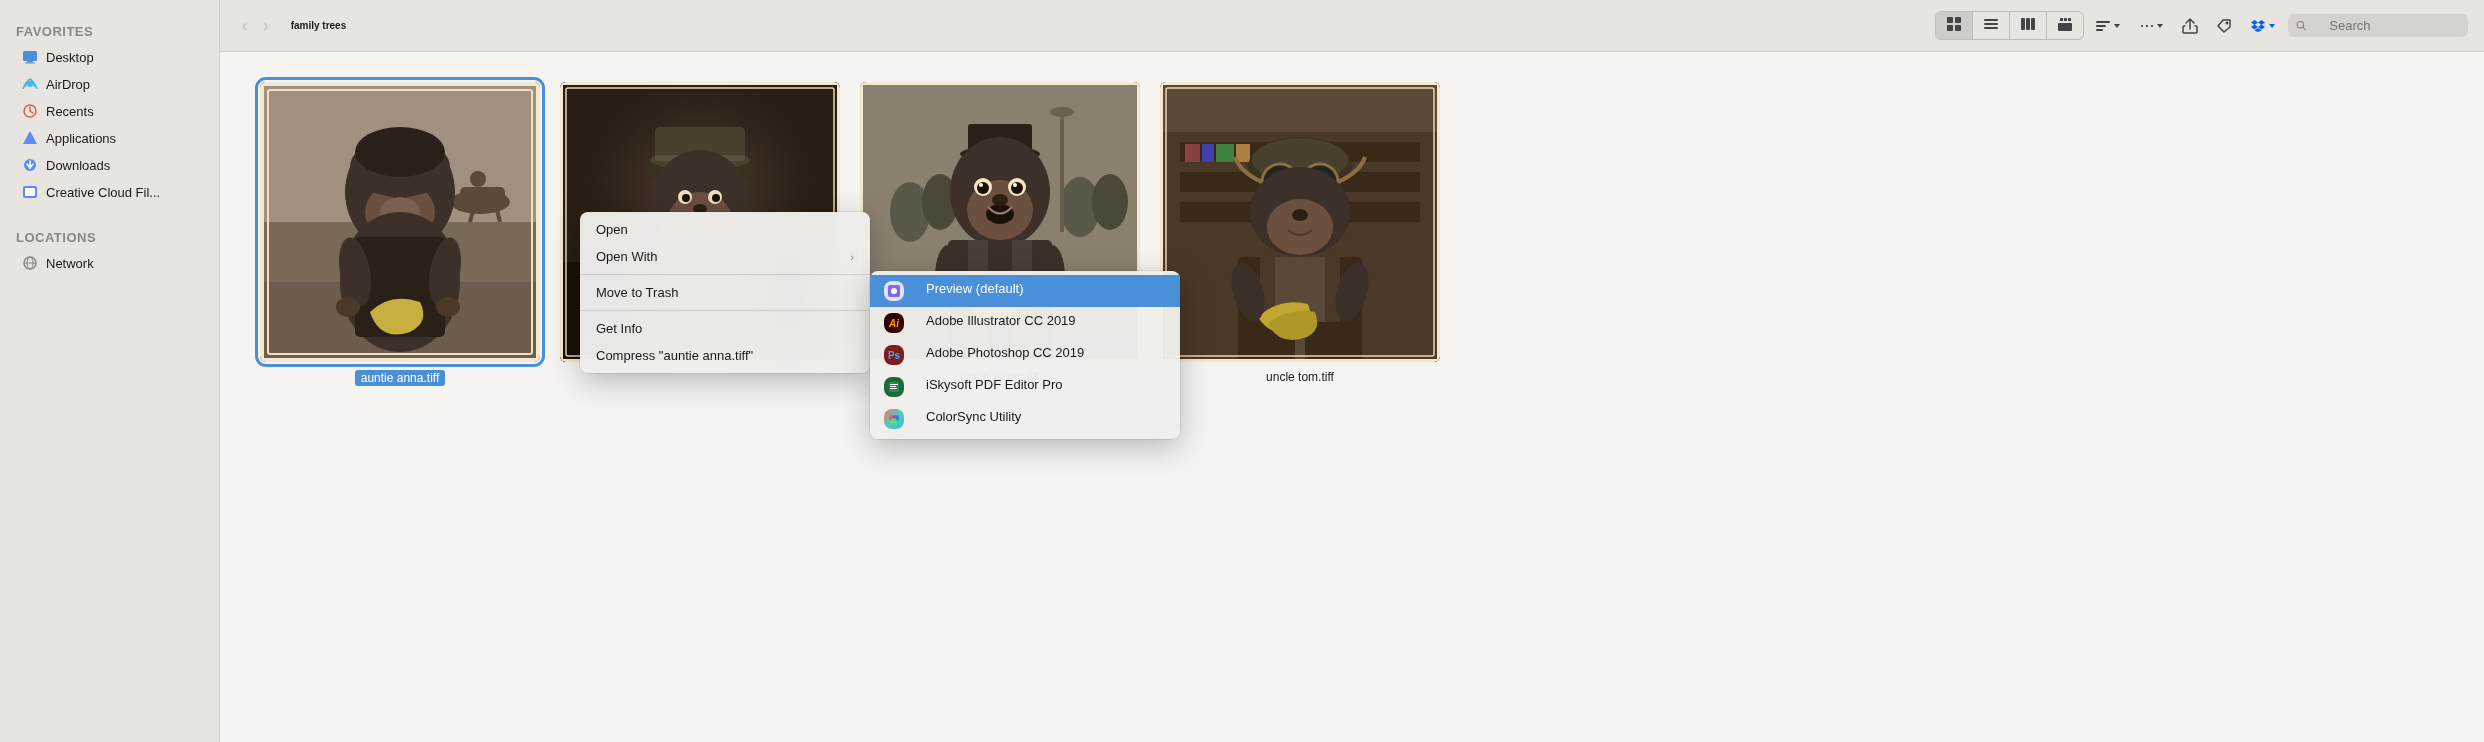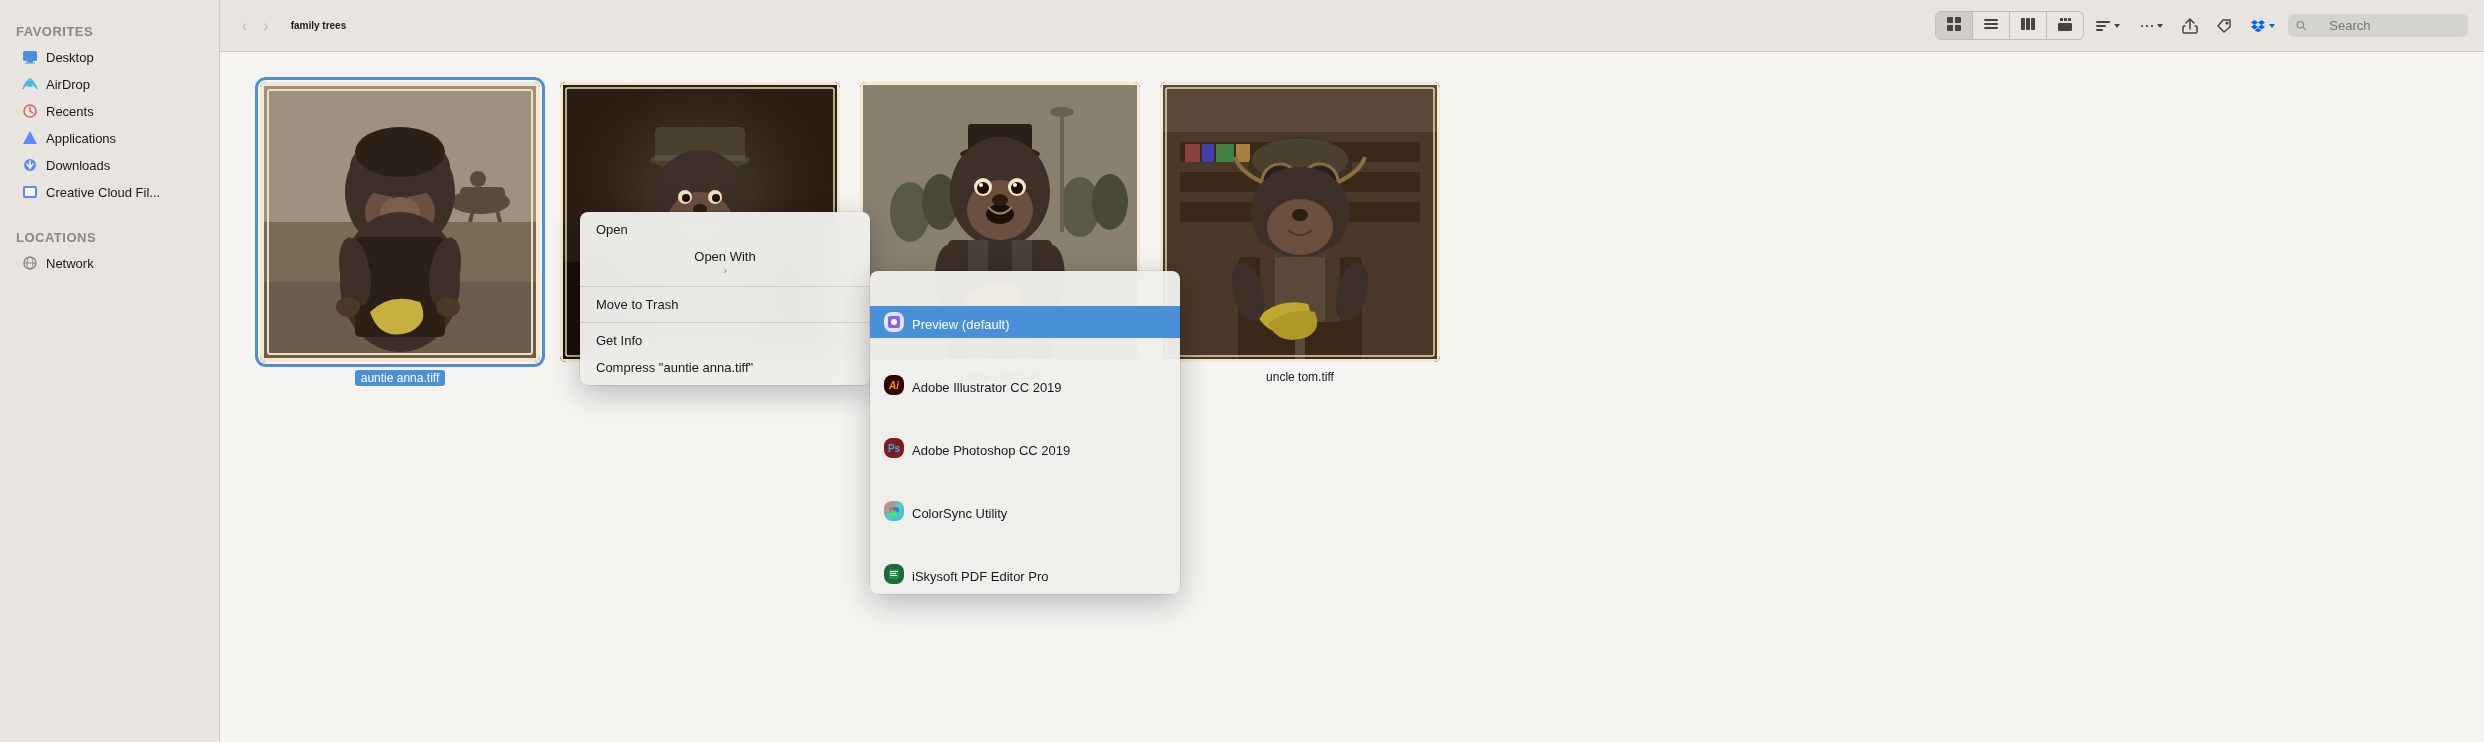--- a/index.html
+++ b/index.html
@@ -241,23 +241,22 @@
       width: 310px;
       padding: 4px 0;
       z-index: 101;
       font-size: 13px;
     }
     .submenu-item {
       padding: 6px 14px;
       cursor: pointer;
       color: #1a1a1a;
       display: flex;
-      align-items: flex-end;
-      gap: 8px;
-      margin-top: 31px;
+      align-items: flex-start;
+      gap: 22px;
     }
     .submenu-item.active {
       background: #4a90d9;
       color: white;
     }
     .submenu-item-icon {
       width: 20px;
       height: 20px;
       border-radius: 8px;
       display: flex;
@@ -511,21 +510,21 @@
 
           <rect x="8" y="8" width="264" height="264" fill="none" stroke="#f0dfc0" stroke-width="2" rx="2"></rect>
         </svg>
       </div>
       <span class="file-label selected-label">auntie anna.tiff</span>
 
       <div class="context-menu">
         <div class="context-menu-item">
           <span>Open</span>
         </div>
-        <div class="context-menu-item" style="position: relative; flex-direction: column;">
+        <div class="context-menu-item" style="position: relative;">
           <span>Open With</span>
           <span class="context-menu-arrow">›</span>
 
           <div class="submenu">
             <div class="submenu-item active">
               <div class="submenu-item-icon" style="background: #e8e0f8;">
                 <svg width="14" height="14" viewBox="0 0 14 14" fill="none">
                   <rect x="1" y="1" width="12" height="12" rx="2" fill="#7b68ee"></rect>
                   <circle cx="7" cy="7" r="3" fill="white"></circle>
                 </svg>
@@ -534,39 +533,39 @@
             </div>
             <div class="submenu-item">
               <div class="submenu-item-icon" style="background: #330000; color: #ff9900; font-size: 10px; font-weight: 800; font-style: italic;">Ai</div>
               <span>Adobe Illustrator CC 2019</span>
             </div>
             <div class="submenu-item">
               <div class="submenu-item-icon" style="background: #7f1d1d; color: #31a8ff; font-size: 10px; font-weight: 800;">Ps</div>
               <span>Adobe Photoshop CC 2019</span>
             </div>
             <div class="submenu-item">
-              <div class="submenu-item-icon" style="background: linear-gradient(135deg, #ff6b6b, #4ecdc4, #45b7d1);">
-                <svg width="12" height="12" viewBox="0 0 12 12">
-                  <circle cx="4" cy="5" r="3" fill="#ff4444" opacity="0.7"></circle>
-                  <circle cx="8" cy="5" r="3" fill="#4444ff" opacity="0.7"></circle>
-                  <circle cx="6" cy="8" r="3" fill="#44ff44" opacity="0.7"></circle>
-                </svg>
-              </div>
-              <span>ColorSync Utility</span>
-            </div>
-            <div class="submenu-item">
               <div class="submenu-item-icon" style="background: #1a6b3a;">
                 <svg width="12" height="12" viewBox="0 0 12 12" fill="none">
                   <rect x="1" y="1" width="10" height="10" rx="1" fill="#2a8a4a"></rect>
                   <rect x="2" y="3" width="8" height="1" fill="white"></rect>
                   <rect x="2" y="5" width="6" height="1" fill="white"></rect>
                   <rect x="2" y="7" width="7" height="1" fill="white"></rect>
                 </svg>
               </div>
               <span>iSkysoft PDF Editor Pro</span>
+            </div>
+            <div class="submenu-item">
+              <div class="submenu-item-icon" style="background: linear-gradient(135deg, #ff6b6b, #4ecdc4, #45b7d1);">
+                <svg width="12" height="12" viewBox="0 0 12 12">
+                  <circle cx="4" cy="5" r="3" fill="#ff4444" opacity="0.7"></circle>
+                  <circle cx="8" cy="5" r="3" fill="#4444ff" opacity="0.7"></circle>
+                  <circle cx="6" cy="8" r="3" fill="#44ff44" opacity="0.7"></circle>
+                </svg>
+              </div>
+              <span>ColorSync Utility</span>
             </div>
           </div>
         </div>
         <div class="context-menu-separator"></div>
         <div class="context-menu-item">
           <span>Move to Trash</span>
         </div>
         <div class="context-menu-separator"></div>
         <div class="context-menu-item">
           <span>Get Info</span>

